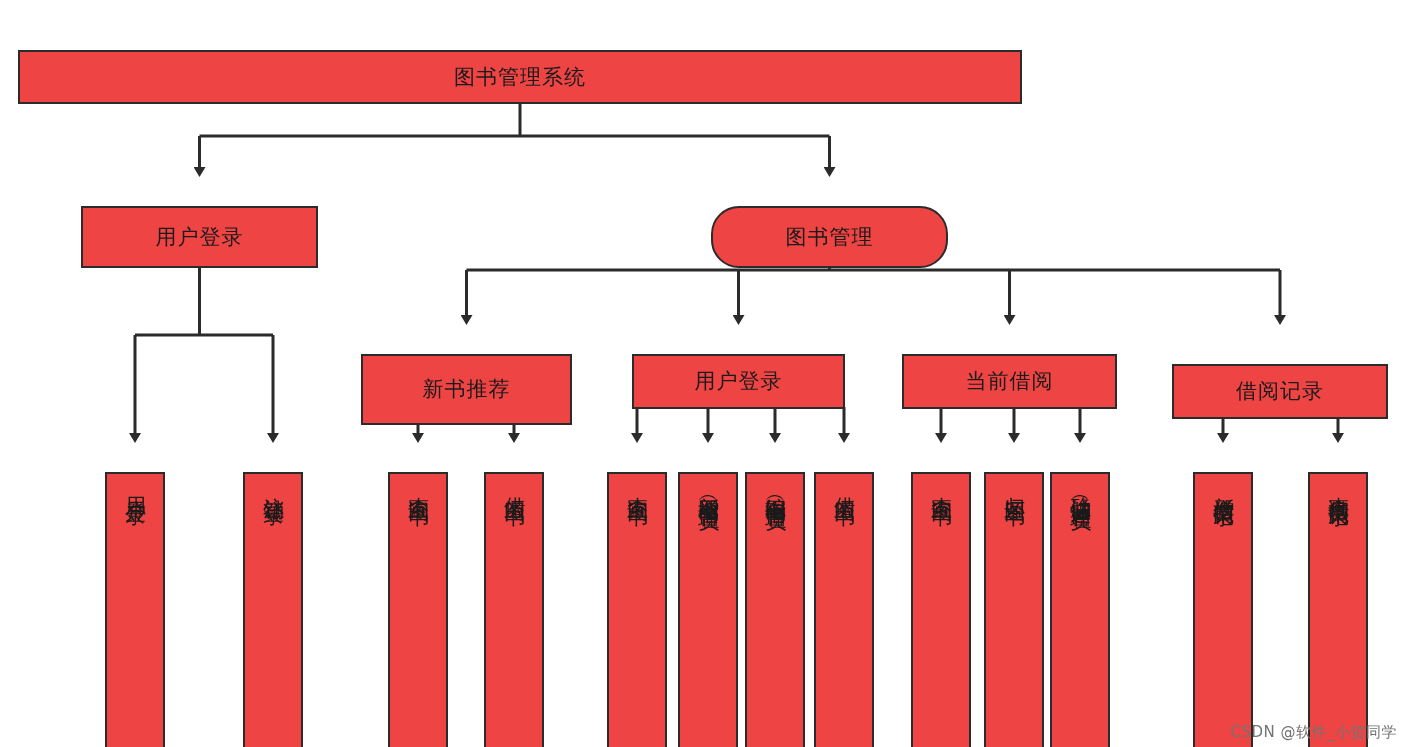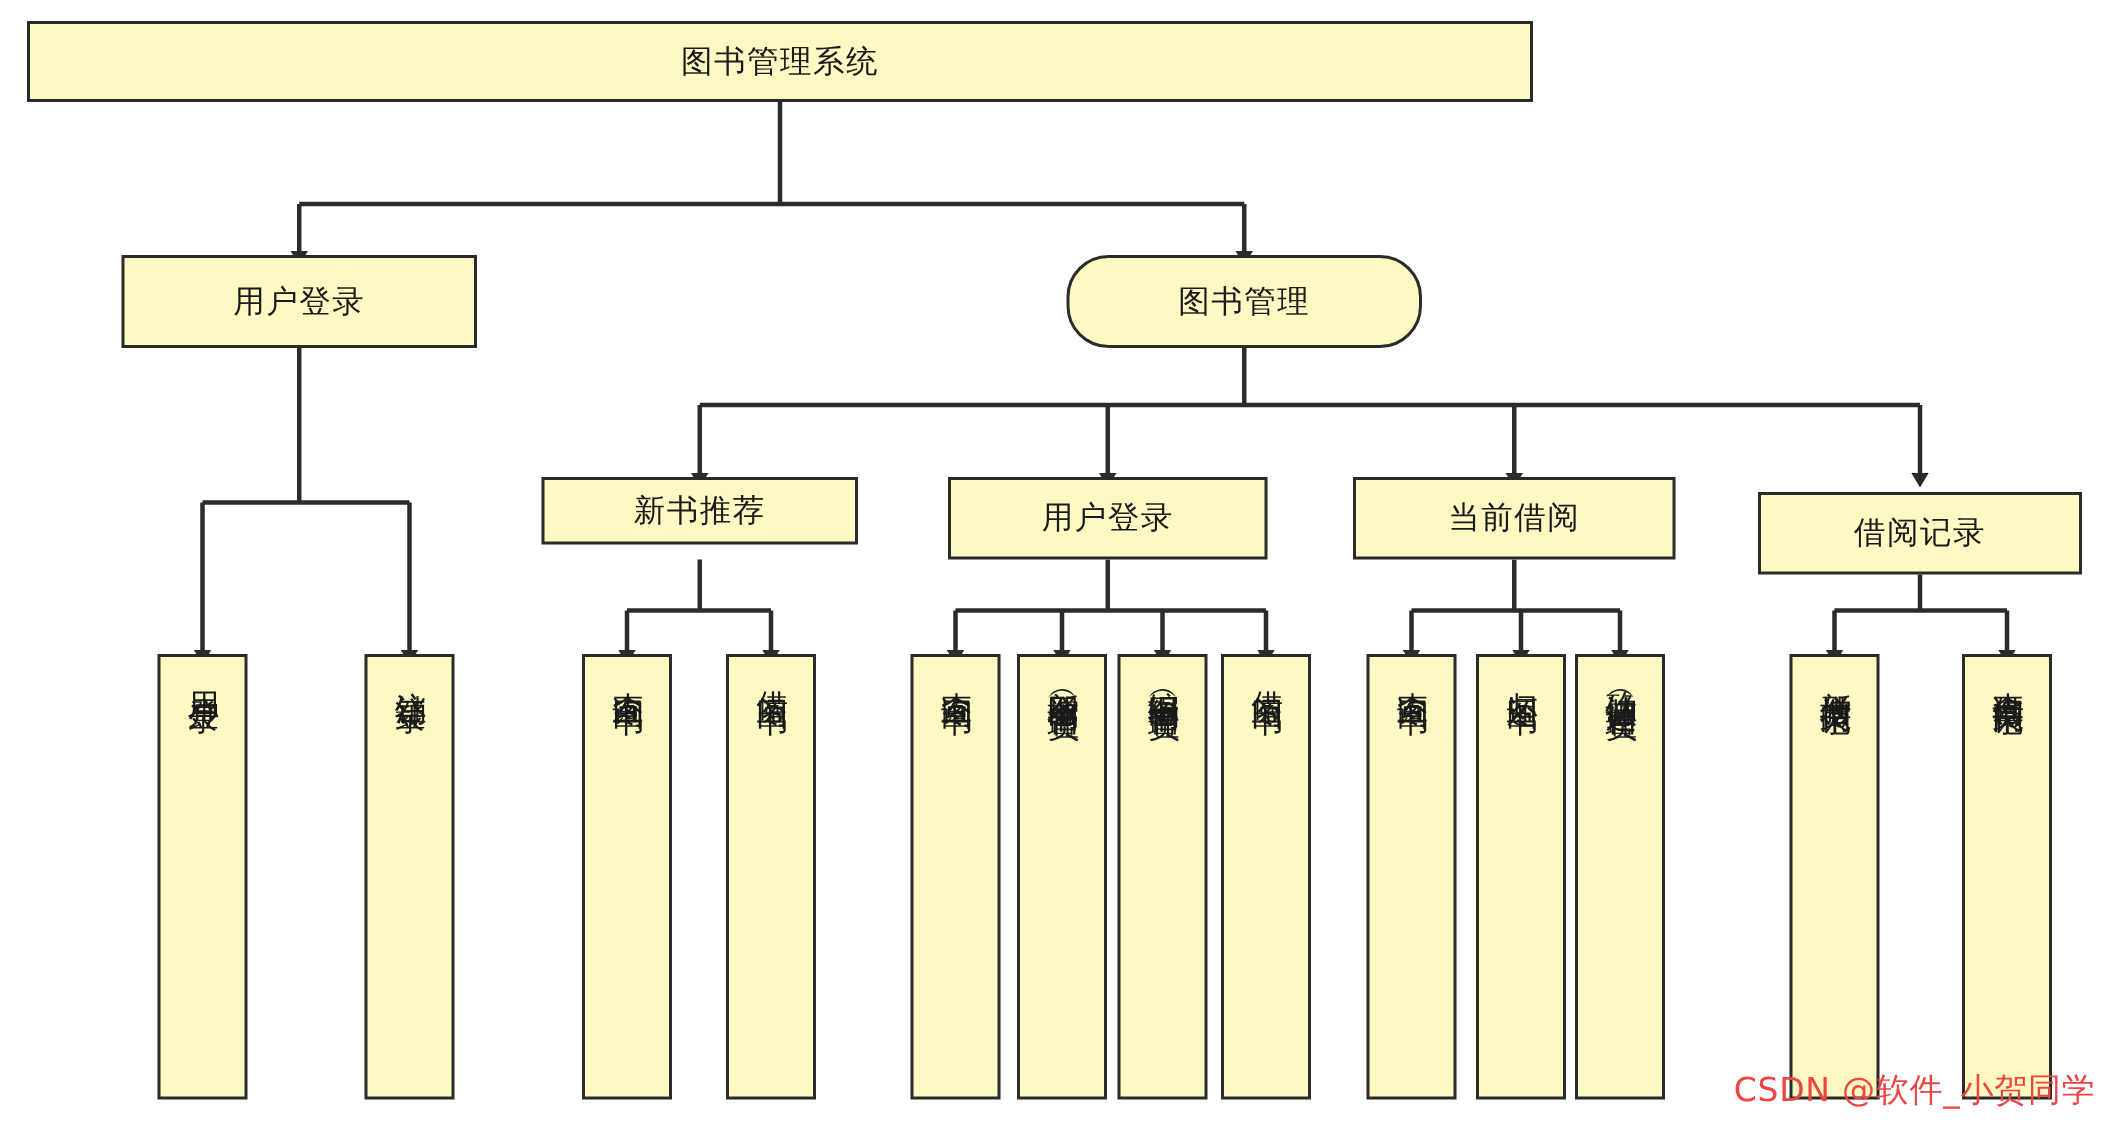--- a/index.html
+++ b/index.html
@@ -21,26 +21,27 @@
     position: absolute;
     left: 0;
     top: 0;
     width: 1405px;
     height: 747px;
   }
   .node {
     position: absolute;
     box-sizing: border-box;
     border: 2.5px solid #2b2b2b;
-    background: #fef9c3;
+    background: #ef4444;
     color: #1a1a1a;
     display: flex;
     align-items: center;
     justify-content: center;
     z-index: 2;
+    margin-top: 36px;
   }
   .node-label {
     font-size: 21px;
     line-height: 1.18;
     letter-spacing: 1px;
     white-space: nowrap;
     color: #1a1a1a;
   }
   .node.leaf {
     align-items: flex-start;
@@ -55,22 +56,22 @@
     white-space: nowrap;
     text-align: center;
   }
   .node.leaf.tall-text .node-label {
     letter-spacing: 2px;
   }
   #watermark {
     position: absolute;
     right: 8px;
     bottom: 5px;
-    font-size: 22px;
-    color: #ef4444;
+    font-size: 15px;
+    color: #737373;
     letter-spacing: 0.5px;
     white-space: nowrap;
     z-index: 3;
     font-family: "DejaVu Sans", "Liberation Sans", sans-serif;
   }
 </style>
 </head>
 <body>
 
 <div id="stage">
@@ -121,21 +122,21 @@
   <div id="nodes">
       <div class="node" style="left: 18px; top: 14px; width: 1004px; height: 54px;">
         <span class="node-label">图书管理系统</span>
       </div>
       <div class="node" style="left: 81px; top: 170px; width: 237px; height: 62px;">
         <span class="node-label">用户登录</span>
       </div>
       <div class="node" style="left: 711px; top: 170px; width: 237px; height: 62px; border-radius: 28px;">
         <span class="node-label">图书管理</span>
       </div>
-      <div class="node" style="left: 361px; top: 318px; width: 211px; height: 45px;">
+      <div class="node" style="left: 361px; top: 318px; width: 211px; height: 71px;">
         <span class="node-label">新书推荐</span>
       </div>
       <div class="node" style="left: 632px; top: 318px; width: 213px; height: 55px;">
         <span class="node-label">用户登录</span>
       </div>
       <div class="node" style="left: 902px; top: 318px; width: 215px; height: 55px;">
         <span class="node-label">当前借阅</span>
       </div>
       <div class="node" style="left: 1172px; top: 328px; width: 216px; height: 55px; text-align: right;">
         <span class="node-label">借阅记录</span>

